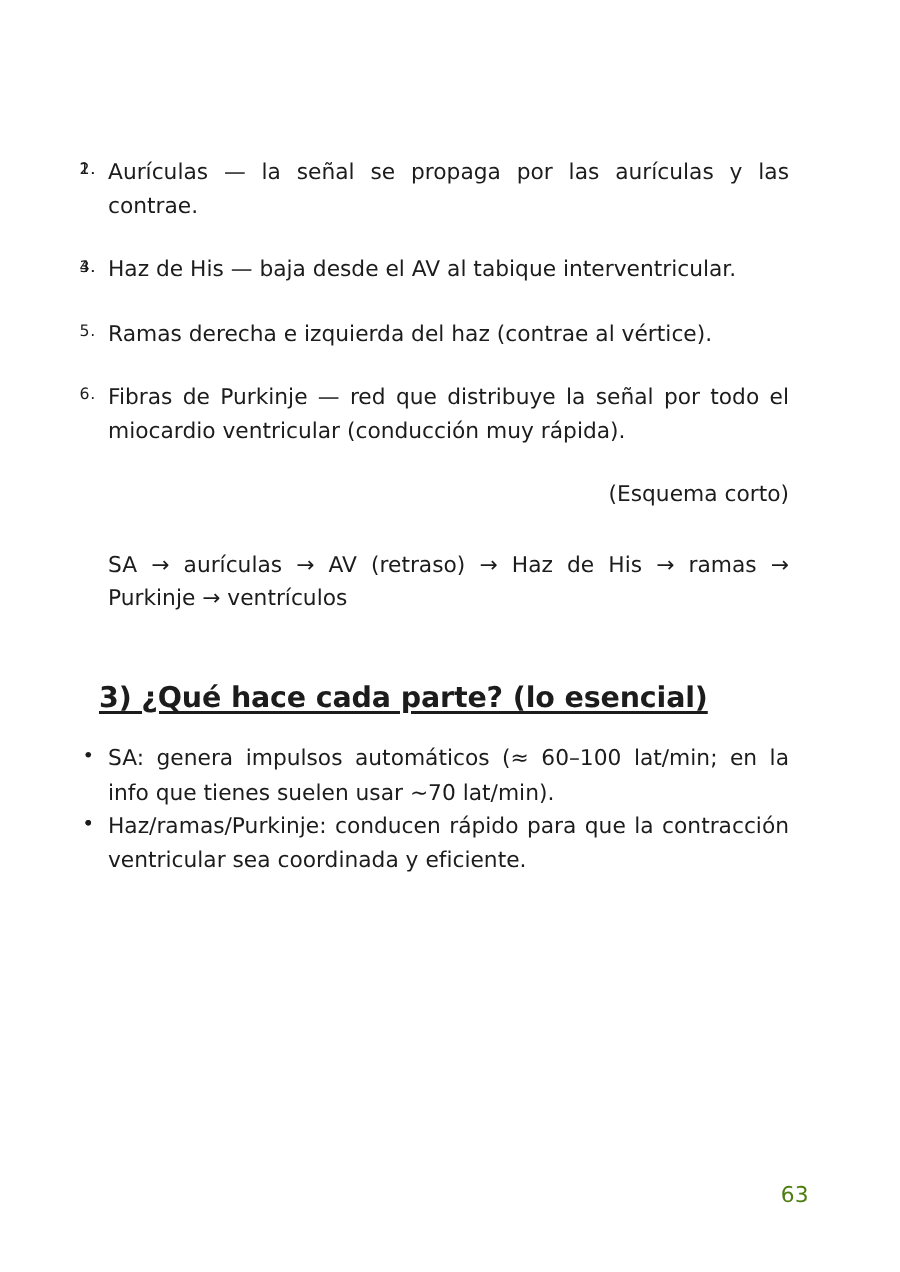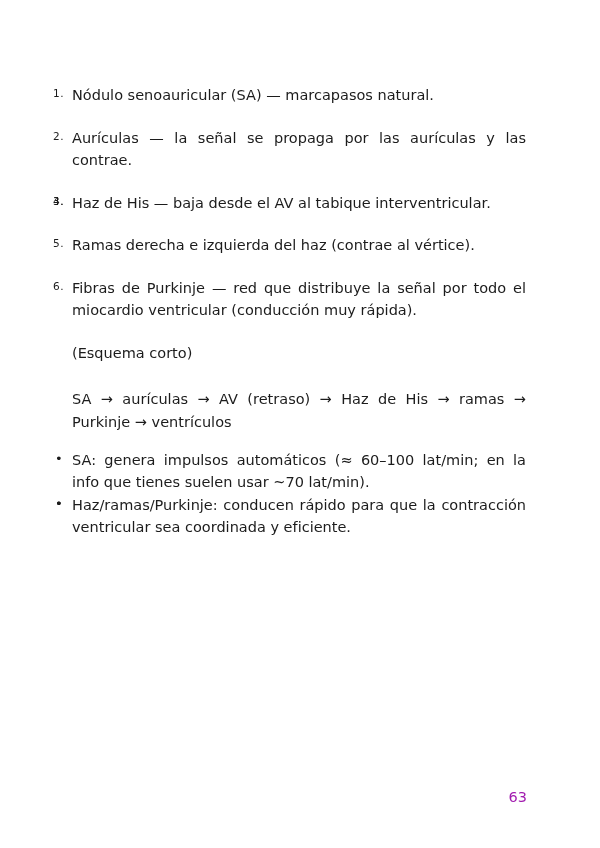--- a/index.html
+++ b/index.html
@@ -36,20 +36,21 @@
     font-size: 10.5px;
     line-height: 1;
     letter-spacing: 0.5px;
     color: #1c1c1c;
   }
   
   .schema-label {
     margin: 10px 0 0 0;
     font-size: 14.5px;
     line-height: 22.5px;
+    text-align: right;
   }
   .schema-flow {
     margin: 24px 0 0 0;
     font-size: 14.5px;
     line-height: 22.5px;
     text-align: justify;
   }
   
   .heading {
     margin: 39px 0 0 -6px;
@@ -72,35 +73,34 @@
     text-align: justify;
   }
   .bullets .b {
     position: absolute;
     left: -17px; top: -1px;
     font-size: 13px;
   }
   
   .pagenum {
     position: absolute;
-    top: 789px; right: 73px;
+    top: 789px; right: 61px;
     font-size: 14.5px;
-    color: #a21caf;
+    color: #4d7c0f;
   }
 </style>
 </head>
 <body>
 
 <div class="page">
   <div class="content">
 
     <ol class="numlist">
       <li>
         <span class="num">1.</span>
-        <span>Nódulo senoauricular (SA) — marcapasos natural.</span>
       </li>
       <li>
         <span class="num">2.</span>
         <span>Aurículas — la señal se propaga por las aurículas y las contrae.</span>
       </li>
       <li>
         <span class="num">3.</span>
       </li>
       <li>
         <span class="num">4.</span>
@@ -112,20 +112,23 @@
       </li>
       <li>
         <span class="num">6.</span>
         <span>Fibras de Purkinje — red que distribuye la señal por todo el miocardio ventricular (conducción muy rápida).</span>
       </li>
     </ol>
 
     <p class="schema-label">(Esquema corto)</p>
     <p class="schema-flow">SA → aurículas → AV (retraso) → Haz de His → ramas → Purkinje → ventrículos</p>
 
+    <h2 class="heading">
+      <span class="hl-text">3) ¿Qué hace cada parte? (lo esencial)</span>
+    </h2>
 
     <ul class="bullets">
       <li>
         <span class="b">•</span>
         <span>SA: genera impulsos automáticos (≈ 60–100 lat/min; en la info que tienes suelen usar ~70 lat/min).</span>
       </li>
       <li>
         <span class="b">•</span>
       </li>
       <li>

